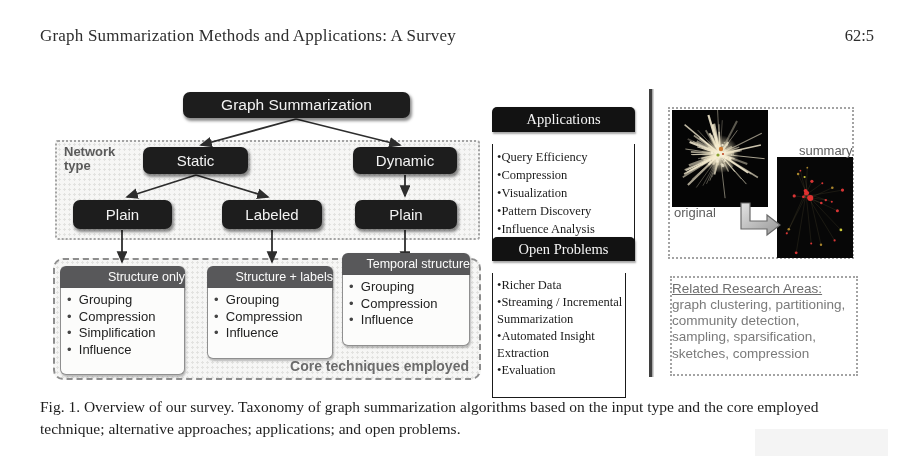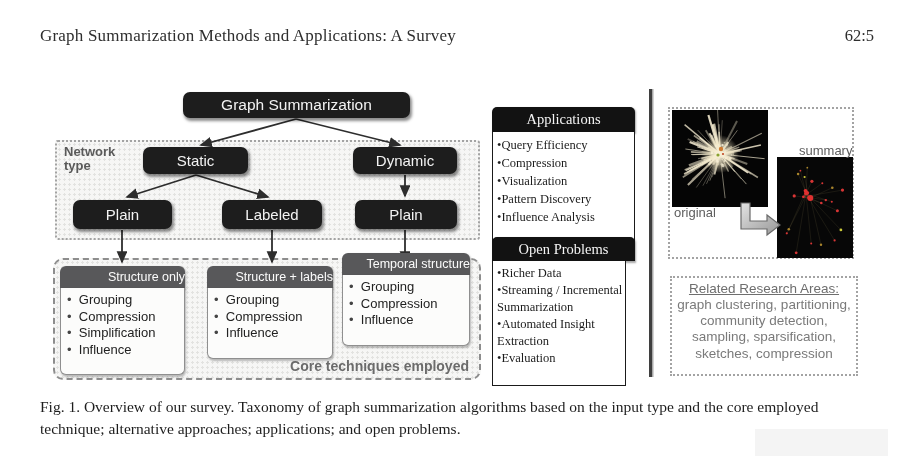--- a/index.html
+++ b/index.html
@@ -32,34 +32,34 @@
   .tg-body{background:#fcfcfb;border:1px solid #8f8f8f;border-top:none;
            border-radius:0 0 6px 6px;box-shadow:1px 1.5px 2px rgba(0,0,0,.25);
            padding:4px 2px 16px 6px;}
   .tg-item{font-size:13px;line-height:16.5px;color:#222;}
   .tg-item:before{content:"\2022\00a0\00a0";color:#444;}
   
   .panelbox{position:absolute;z-index:3;font-family:Liberation Serif, serif;}
   .pb-head{background:#121212;color:#f5f5f5;text-align:center;font-size:14.5px;
            border-radius:5px 5px 0 0;box-shadow:1px 1.5px 2px rgba(0,0,0,.35);}
   .pb-body{background:#ffffff;border:1px solid #1a1a1a;border-top:none;
-           padding:4px 2px 18px 4px;}
+           padding:4px 2px 18px 4px;margin-top:12px;}
   .pb-item{font-size:12.5px;color:#1b1b1b;}
   .pb-item:before{content:"\2022";color:#1b1b1b;}
   
   .divider{position:absolute;left:649px;top:89px;width:2.5px;height:288px;
            background:#3f3f3f;box-shadow:1.5px 0 0 #a9a9a9;z-index:2;}
   .imgpanel{position:absolute;left:668px;top:107px;width:186px;height:152px;
             border:2px dotted #a3a3a3;background:#ffffff;z-index:1;box-sizing:border-box;}
   .gimg{position:absolute;z-index:3;background:#000;display:block;}
   .glabel{position:absolute;z-index:4;font-size:13px;color:#5d5d5d;}
   .elbow{position:absolute;z-index:4;}
   .related{position:absolute;left:670px;top:276px;width:188px;height:100px;
            border:2px dotted #a3a3a3;background:#fff;z-index:2;box-sizing:border-box;
-           text-align:center;padding-top:3px;}
+           padding-top:3px;}
   .rel-title{font-size:13.5px;line-height:16px;color:#6e6e6e;text-decoration:underline;}
   .rel-body{font-size:13.5px;line-height:16.2px;color:#7a7a7a;}
   
   .caption{position:absolute;left:40px;top:396px;width:836px;
            font-family:"Liberation Serif",serif;font-size:15.5px;line-height:21.5px;color:#1d1d1d;}
   .artifact{position:absolute;left:755px;top:429px;width:133px;height:27px;background:#f4f4f4;z-index:0;}
   .arrows{position:absolute;left:0;top:0;z-index:2;pointer-events:none;}
 </style>
 </head>
 <body>

